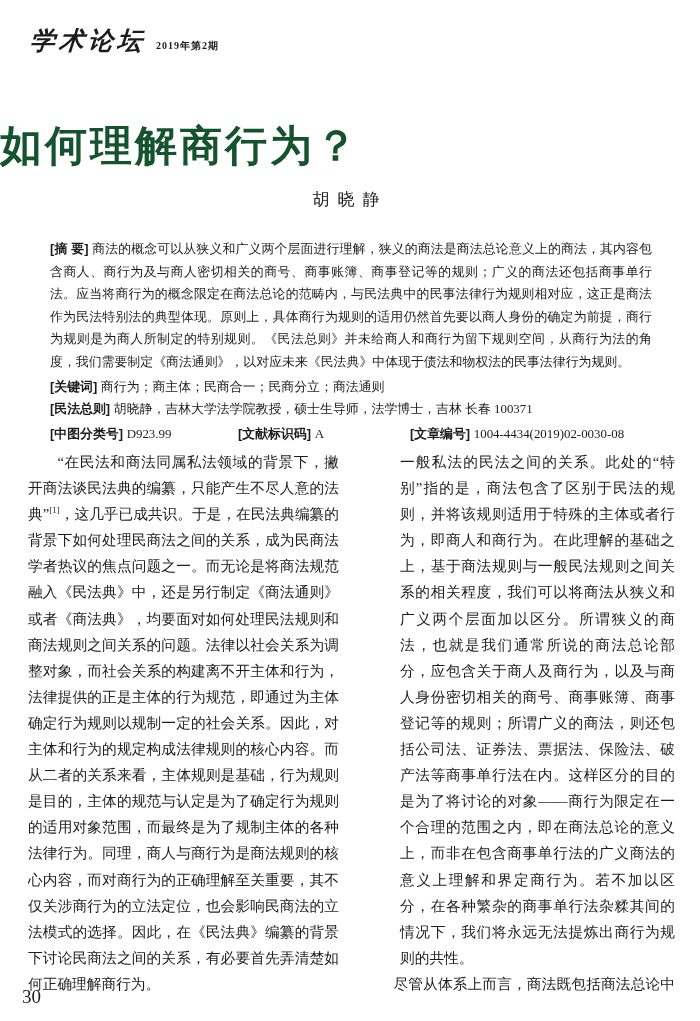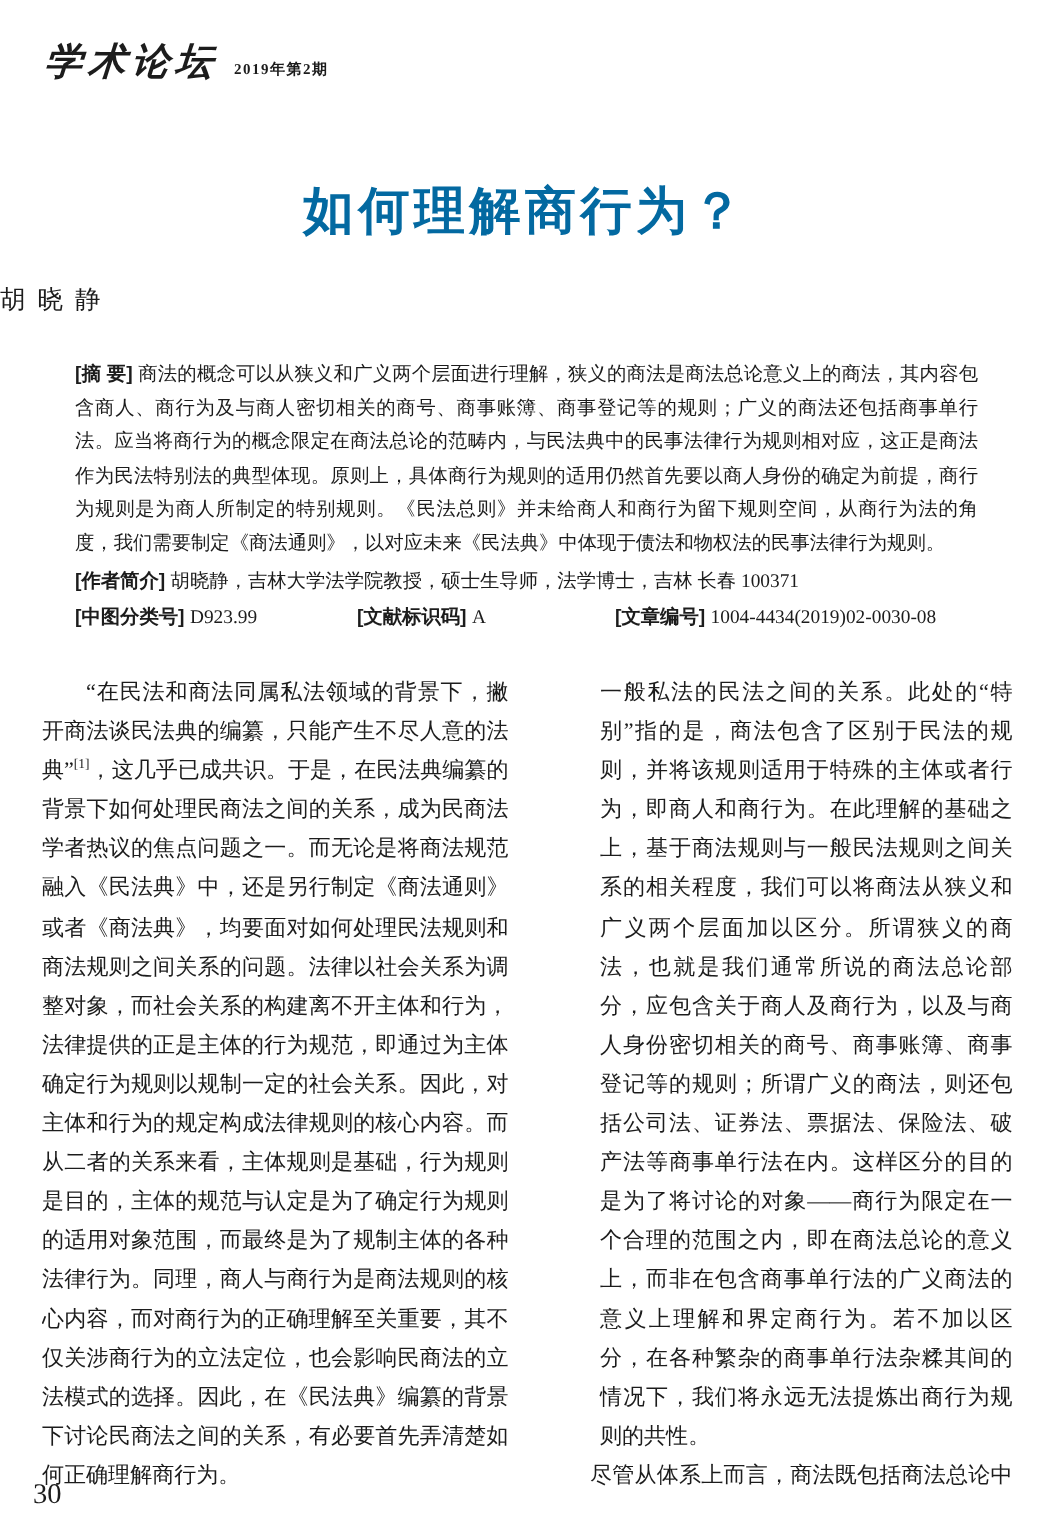--- a/index.html
+++ b/index.html
@@ -22,28 +22,28 @@
     font-style:italic;font-weight:bold;
     font-size:25px;letter-spacing:4px;
     transform:skewX(-4deg);
   }
   .issue{
     font-weight:bold;font-size:10px;margin-left:10px;letter-spacing:1px;
   }
   
   .title{
     position:absolute;left:0;top:118px;width:100%;
-    text-align:center;
+    text-align:left;
     font-family:"Liberation Sans","DejaVu Sans",sans-serif;
-    font-weight:bold;font-size:34px;letter-spacing:3px;
-    color:#0369a1;
+    font-weight:bold;font-size:42px;letter-spacing:3px;
+    color:#14532d;
   }
   .author{
     position:absolute;left:0;top:188px;width:100%;
-    text-align:left;
+    text-align:center;
     font-size:17px;letter-spacing:8px;
   }
   
   .front{
     position:absolute;left:50px;top:238px;width:602px;
     font-size:12.9px;line-height:22.6px;
     text-align:justify;
   }
   .front .label{
     font-family:"Liberation Sans","DejaVu Sans",sans-serif;
@@ -92,21 +92,22 @@
   <div class="masthead-row">
     <span class="masthead">学术论坛</span>
     <span class="issue">2019年第2期</span>
   </div>
 
   <div class="title">如何理解商行为？</div>
   <div class="author">胡晓静</div>
 
   <div class="front">
     <p class="abstract"><span class="label">[摘  要] </span><span>商法的概念可以从狭义和广义两个层面进行理解，狭义的商法是商法总论意义上的商法，其内容包含商人、商行为及与商人密切相关的商号、商事账簿、商事登记等的规则；广义的商法还包括商事单行法。应当将商行为的概念限定在商法总论的范畴内，与民法典中的民事法律行为规则相对应，这正是商法作为民法特别法的典型体现。原则上，具体商行为规则的适用仍然首先要以商人身份的确定为前提，商行为规则是为商人所制定的特别规则。《民法总则》并未给商人和商行为留下规则空间，从商行为法的角度，我们需要制定《商法通则》，以对应未来《民法典》中体现于债法和物权法的民事法律行为规则。</span></p>
-    <p><span class="label">[作者简介] </span><span>胡晓静，吉林大学法学院教授，硕士生导师，法学博士，吉林  长春  100371</span></p>
+    <p><span class="label">[关键词] </span><span>商行为；商主体；民商合一；民商分立；商法通则</span></p>
+    <p><span class="label">[民法总则] </span><span>胡晓静，吉林大学法学院教授，硕士生导师，法学博士，吉林  长春  100371</span></p>
     <div class="meta-row">
       <span class="meta-item-1"><span class="label">[中图分类号] </span><span>D923.99</span></span>
       <span class="meta-item-2"><span class="label">[文献标识码] </span><span>A</span></span>
       <span class="meta-item-3"><span class="label">[文章编号] </span><span>1004-4434(2019)02-0030-08</span></span>
     </div>
   </div>
 
   <div class="columns">
     <div class="col">
       <p><span>“在民法和商法同属私法领域的背景下，撇开商法谈民法典的编纂，只能产生不尽人意的法典”</span><sup class="fnref">[1]</sup><span>，这几乎已成共识。于是，在民法典编纂的背景下如何处理民商法之间的关系，成为民商法学者热议的焦点问题之一。而无论是将商法规范融入《民法典》中，还是另行制定《商法通则》或者《商法典》，均要面对如何处理民法规则和商法规则之间关系的问题。法律以社会关系为调整对象，而社会关系的构建离不开主体和行为，法律提供的正是主体的行为规范，即通过为主体确定行为规则以规制一定的社会关系。因此，对主体和行为的规定构成法律规则的核心内容。而从二者的关系来看，主体规则是基础，行为规则是目的，主体的规范与认定是为了确定行为规则的适用对象范围，而最终是为了规制主体的各种法律行为。同理，商人与商行为是商法规则的核心内容，而对商行为的正确理解至关重要，其不仅关涉商行为的立法定位，也会影响民商法的立法模式的选择。因此，在《民法典》编纂的背景下讨论民商法之间的关系，有必要首先弄清楚如何正确理解商行为。</span></p>

